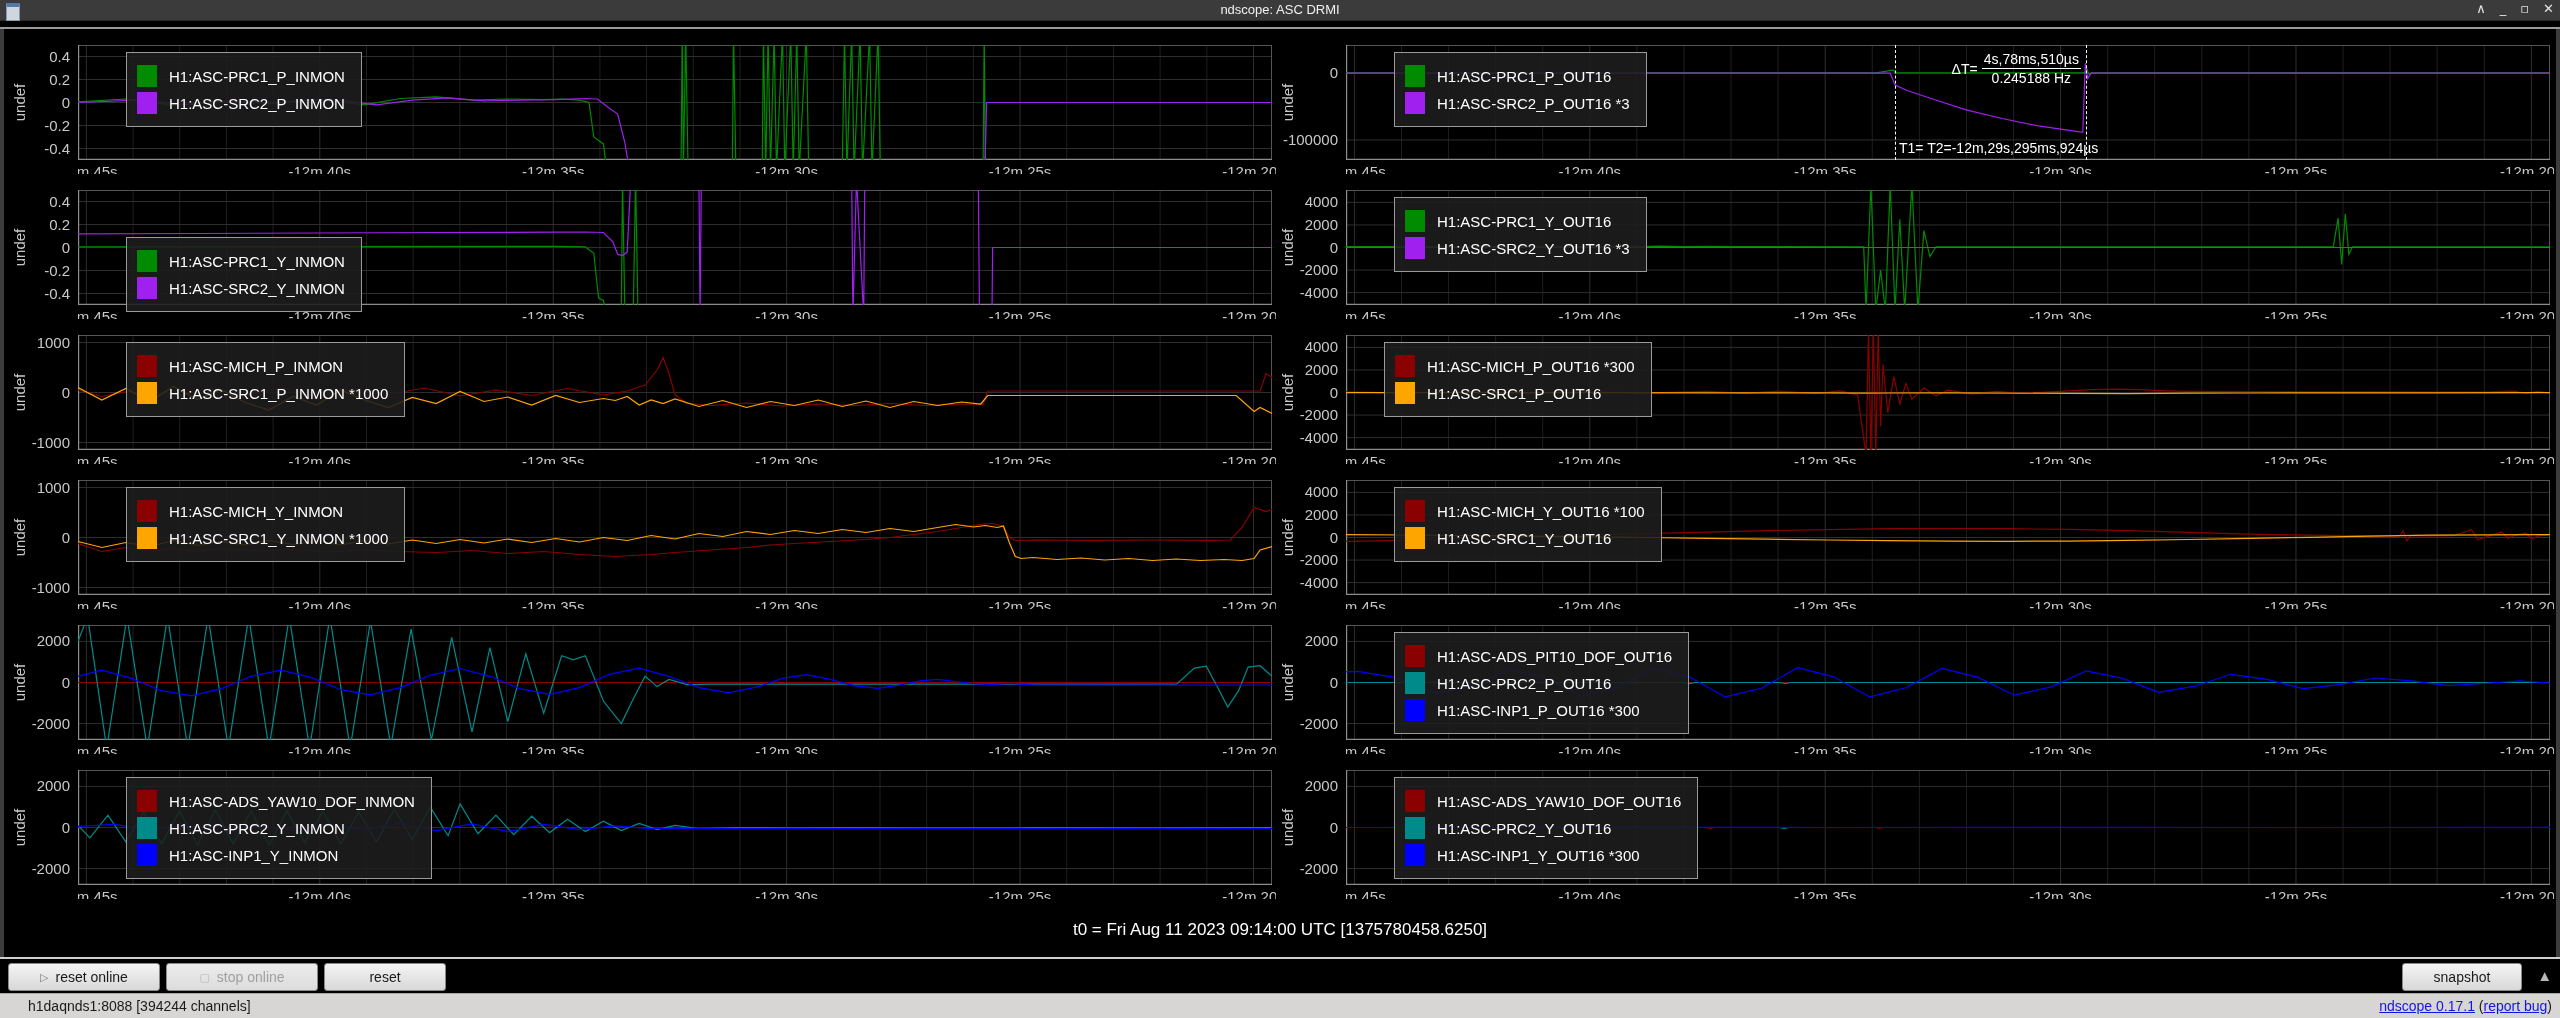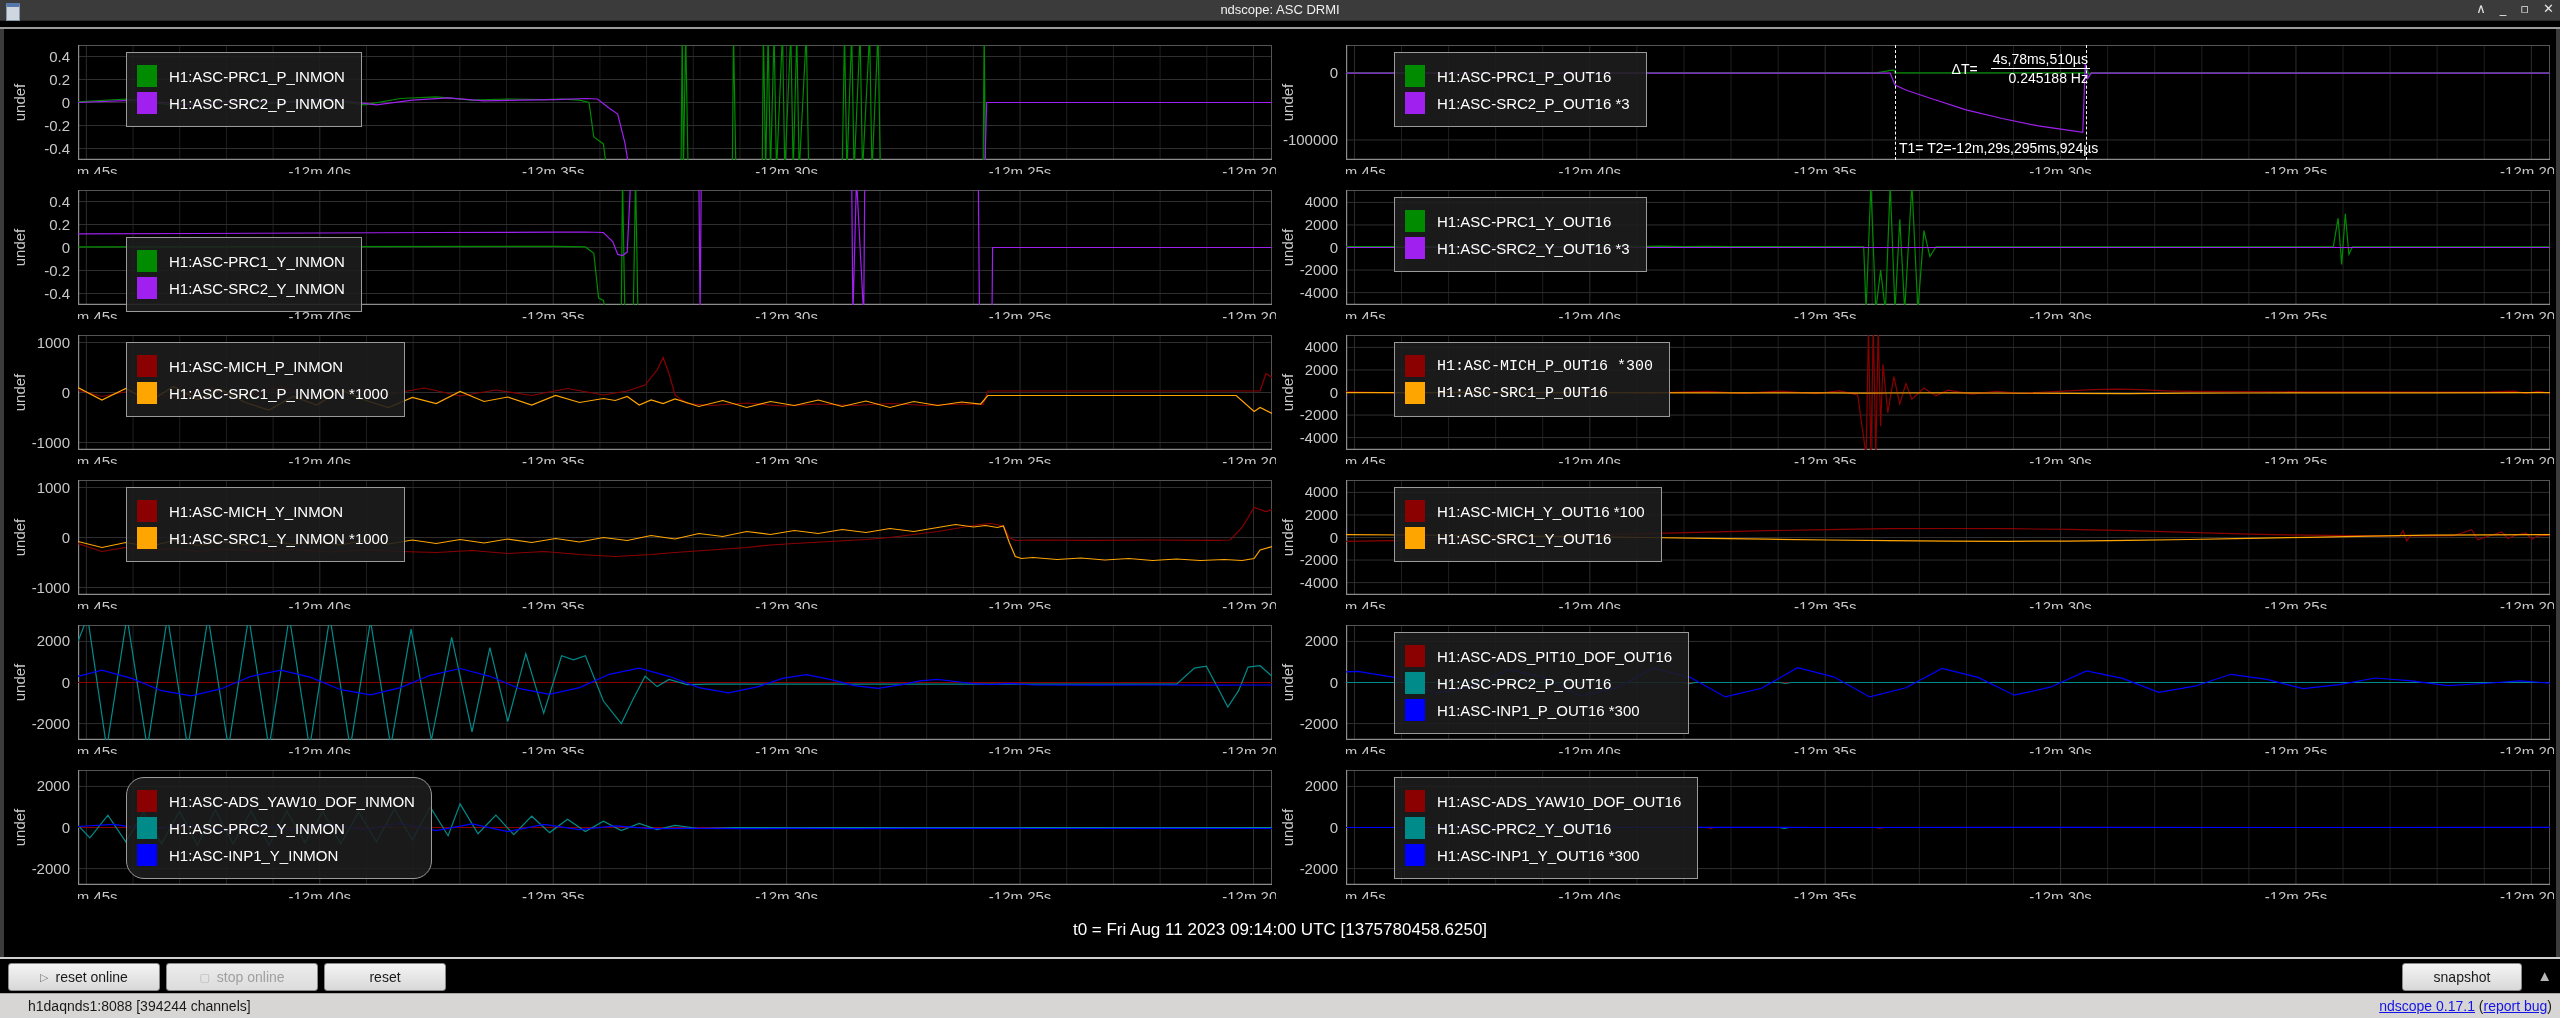--- a/index.html
+++ b/index.html
@@ -28,21 +28,21 @@
   .xlabels span{position:absolute;top:0;transform:translateX(-50%);color:#c8c8c8;
         font-size:15px;white-space:nowrap;}
   .legend{position:absolute;background:rgba(30,30,30,0.88);border:1px solid #9a9a9a;
         padding:7px 16px 7px 10px;z-index:5;}
   .legend .lrow{display:flex;align-items:center;gap:12px;margin:5px 0;}
   .legend .swatch{width:20px;height:22px;flex:0 0 auto;}
   .legend .ltext{color:#fff;font-size:15px;white-space:nowrap;}
   
   .cursorline{position:absolute;width:0;border-left:1px dashed #fff;z-index:4;}
   .dtblock{position:absolute;z-index:6;display:flex;align-items:center;color:#fff;font-size:14px;}
-  .dtstack{margin-left:13px;text-align:right;}
+  .dtstack{margin-left:4px;text-align:center;}
   .dtstack .num{border-bottom:1px solid #fff;padding:0 2px 1px 2px;}
   .dtstack .den{padding:1px 2px 0 2px;}
   .tlabel{position:absolute;color:#fff;font-size:14px;z-index:6;white-space:nowrap;}
   
   .t0{position:absolute;left:0;top:920px;width:2560px;text-align:center;color:#fff;font-size:17px;}
   
   .toolbar{position:absolute;left:0;top:959px;width:2560px;height:34px;background:#000;}
   .btn{position:absolute;top:4px;height:26px;background:linear-gradient(#f4f4f4,#d8d8d8);
        border:1px solid #8a8a8a;border-radius:3px;color:#1a1a1a;font-size:14px;
        display:flex;align-items:center;justify-content:center;gap:7px;cursor:default;
@@ -448,21 +448,21 @@
         <polyline points="0.0,57.7 120.4,57.7 240.8,57.7 361.2,57.8 481.6,57.8 517.7,58.2 541.8,58.0 602.0,57.8 722.4,58.4 782.6,58.6 842.8,58.2 903.0,58.0 963.2,57.8 1083.6,57.8 1204.0,57.7" fill="none" stroke="#ffa500" stroke-width="1.2"></polyline>
       </svg>
       <div class="xlabels" style="left: 70px; top: 138px; width: 1208px;">
         <span style="left: 8.428px;">-12m,45s</span>
         <span style="left: 243.81px;">-12m,40s</span>
         <span style="left: 479.192px;">-12m,35s</span>
         <span style="left: 714.574px;">-12m,30s</span>
         <span style="left: 949.956px;">-12m,25s</span>
         <span style="left: 1185.34px;">-12m,20s</span>
       </div>
-      <div class="legend" style="left: 118px; top: 27px; font-family: Liberation Mono, monospace;">
+      <div class="legend" style="left: 108px; top: 27px;">
         <div class="lrow">
           <div class="swatch" style="background: rgb(139, 0, 0);"></div>
           <span class="ltext">H1:ASC-MICH_P_OUT16 *300</span>
         </div>
         <div class="lrow">
           <div class="swatch" style="background: rgb(255, 165, 0);"></div>
           <span class="ltext">H1:ASC-SRC1_P_OUT16</span>
         </div>
       </div>
     </div>
@@ -754,21 +754,21 @@
         <polyline points="0.0,56.5 35.8,54.4 71.6,59.6 107.5,55.0 143.3,60.2 179.1,55.4 214.9,60.0 250.7,54.4 286.6,59.6 322.4,53.4 358.2,60.6 394.0,53.8 429.8,61.6 465.7,54.4 501.5,59.6 537.3,55.9 573.1,58.7 620.9,58.3 668.6,58.7 716.4,58.3 776.1,58.7 835.8,58.3 955.2,58.5 1074.6,58.3 1194.0,58.5" fill="none" stroke="#0000ff" stroke-width="1.2"></polyline>
       </svg>
       <div class="xlabels" style="left: 70px; top: 138px; width: 1198px;">
         <span style="left: 8.358px;">-12m,45s</span>
         <span style="left: 241.785px;">-12m,40s</span>
         <span style="left: 475.212px;">-12m,35s</span>
         <span style="left: 708.639px;">-12m,30s</span>
         <span style="left: 942.066px;">-12m,25s</span>
         <span style="left: 1175.49px;">-12m,20s</span>
       </div>
-      <div class="legend" style="left: 118px; top: 27px; border-radius: 18px;">
+      <div class="legend" style="left: 118px; top: 27px;">
         <div class="lrow">
           <div class="swatch" style="background: rgb(139, 0, 0);"></div>
           <span class="ltext">H1:ASC-ADS_YAW10_DOF_INMON</span>
         </div>
         <div class="lrow">
           <div class="swatch" style="background: rgb(0, 139, 139);"></div>
           <span class="ltext">H1:ASC-PRC2_Y_INMON</span>
         </div>
         <div class="lrow">
           <div class="swatch" style="background: rgb(0, 0, 255);"></div>

